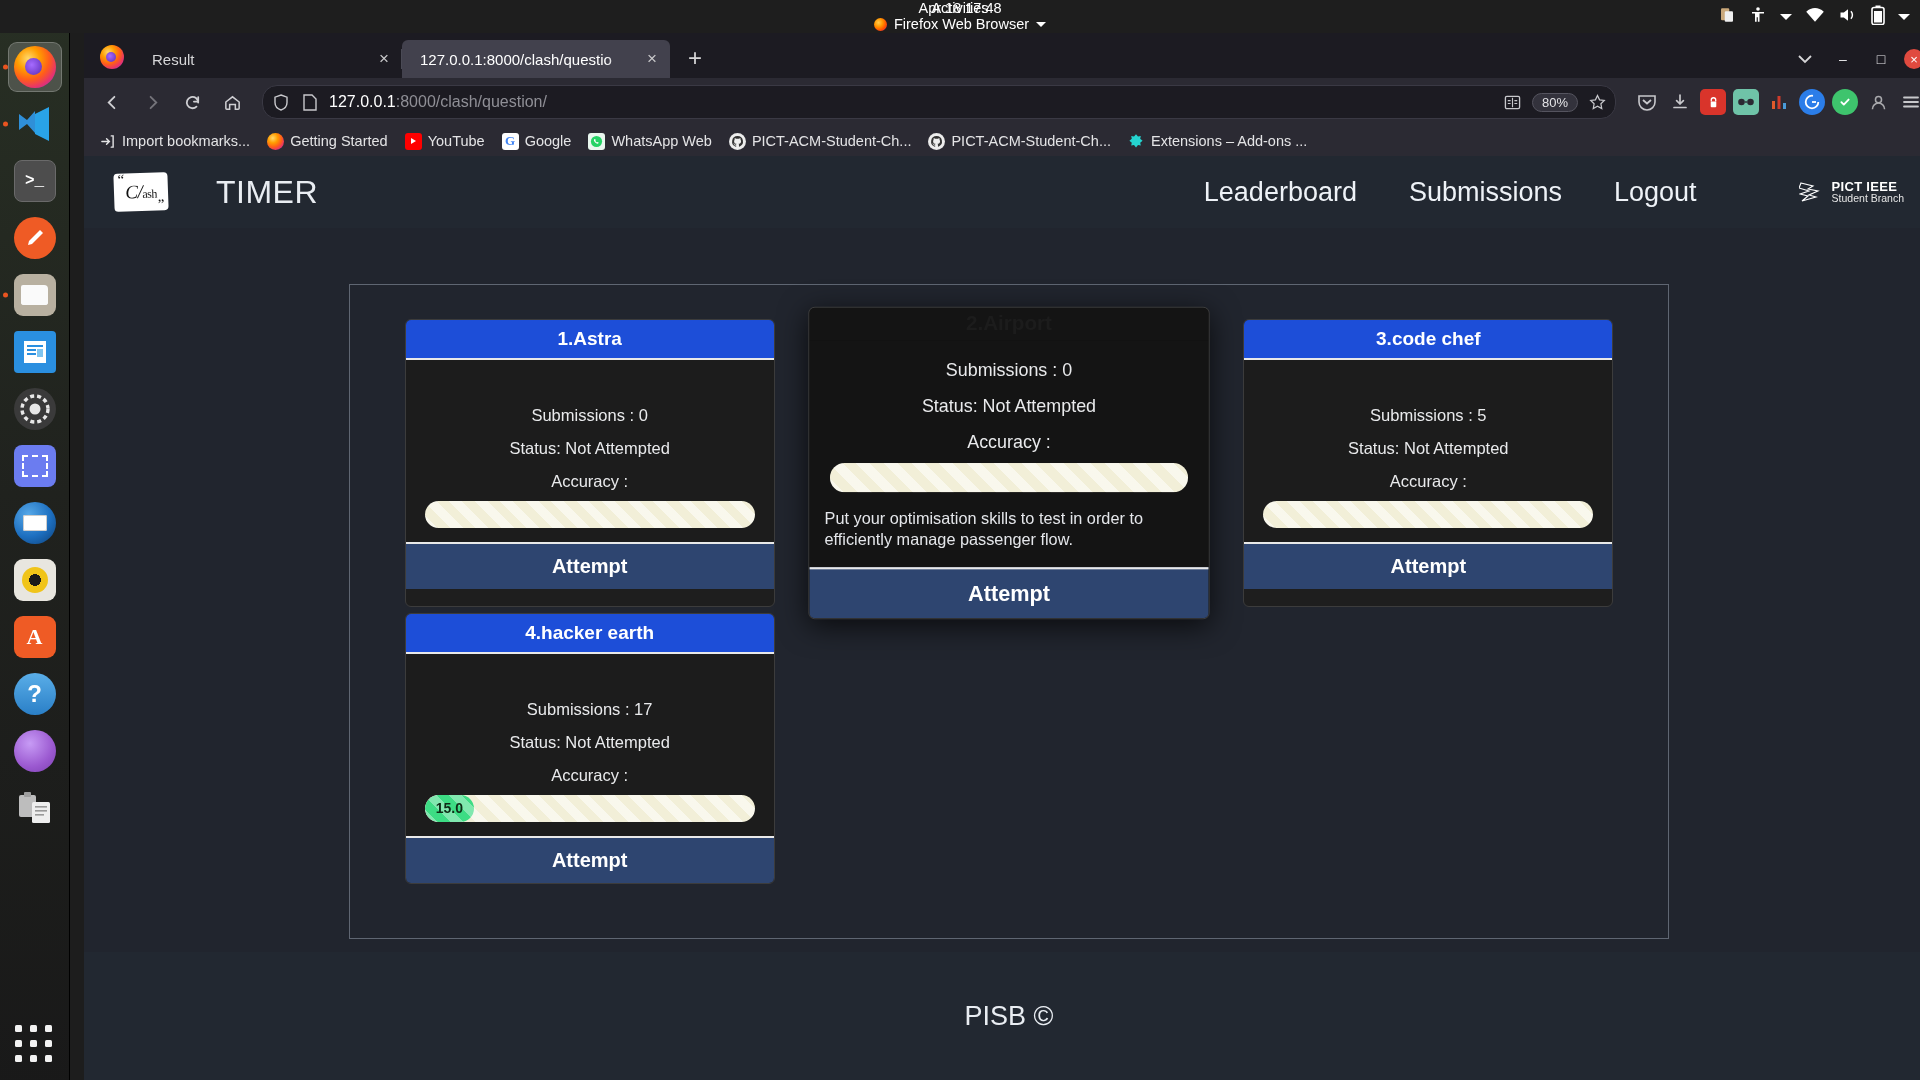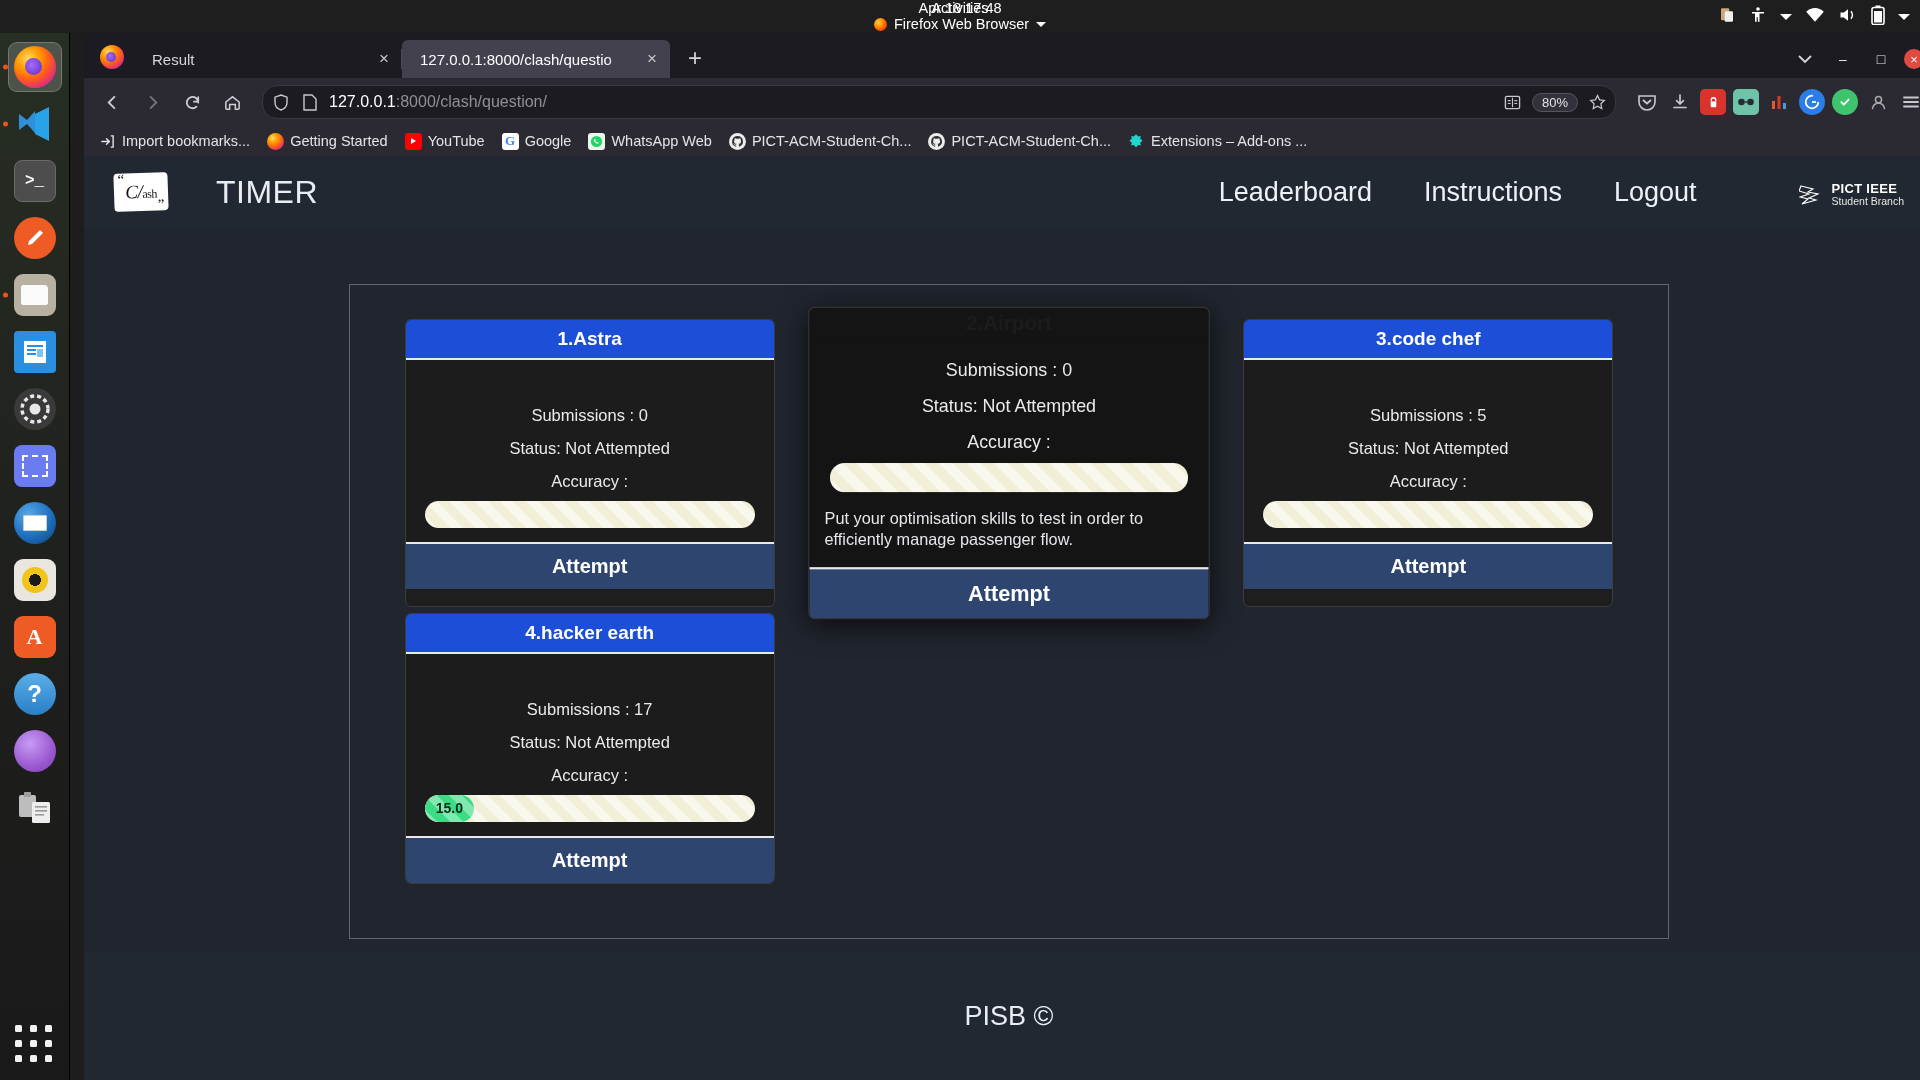--- a/index.html
+++ b/index.html
@@ -203,21 +203,21 @@
   .clash-logo .ctext {
     font-family: "Liberation Serif", serif; font-size: 19px; color: #111; font-style: italic;
     letter-spacing: -.5px;
   }
   .clash-logo .ctext .sm { font-size: 12px; font-style: normal; }
   .clash-logo::before { content: '“'; position: absolute; left: 4px; top: -2px; font-size: 15px;
      color: #111; font-family: "Liberation Serif", serif; }
   .clash-logo::after { content: '”'; position: absolute; right: 4px; bottom: -3px; font-size: 15px;
      color: #111; font-family: "Liberation Serif", serif; }
   #brand-title { font-size: 32px; color: #e9edf2; font-weight: 400; letter-spacing: .5px; }
-  #site-nav-links { margin-left: auto; display: flex; align-items: flex-end; gap: 52px; }
+  #site-nav-links { margin-left: auto; display: flex; align-items: center; gap: 52px; }
   .navlink { color: #eef2f7; font-size: 27px; font-weight: 400; }
   #ieee-logo { margin-left: 50px; display: flex; align-items: center; gap: 7px; }
   #ieee-logo .ieee-mark { width: 26px; height: 26px; flex: 0 0 auto; }
   #ieee-logo .ieee-txt { line-height: 1.05; }
   #ieee-logo .l1 { font-size: 13px; font-weight: bold; color: #fff; letter-spacing: .3px; }
   #ieee-logo .l2 { font-size: 10.5px; color: #e6e6e6; }
 
   #content-wrap { flex: 1 1 auto; display: flex; justify-content: center; padding-top: 56px; }
   #cards-panel {
     width: 1320px; height: 655px;
@@ -627,21 +627,21 @@
 
     <div id="site-nav">
       <div id="brand">
         <div class="clash-logo">
           <span class="ctext">C/<span class="sm">ash</span></span>
         </div>
         <div id="brand-title">TIMER</div>
       </div>
       <div id="site-nav-links">
         <a class="navlink">Leaderboard</a>
-        <a class="navlink">Instructions</a>
+        <a class="navlink">Submissions</a>
         <a class="navlink">Logout</a>
         <div id="ieee-logo">
           <span class="ieee-mark">
             <svg width="26" height="26" viewBox="0 0 26 26">
                 <path d="M2 4l12 3-5 3 10 2-9 4 7 2-14 4 6-5-8-2 9-3-10-3z" fill="none" stroke="#fff" stroke-width="1.1"></path>
               </svg>
           </span>
           <span class="ieee-txt">
             <div class="l1">PICT IEEE</div>
             <div class="l2">Student Branch</div>

